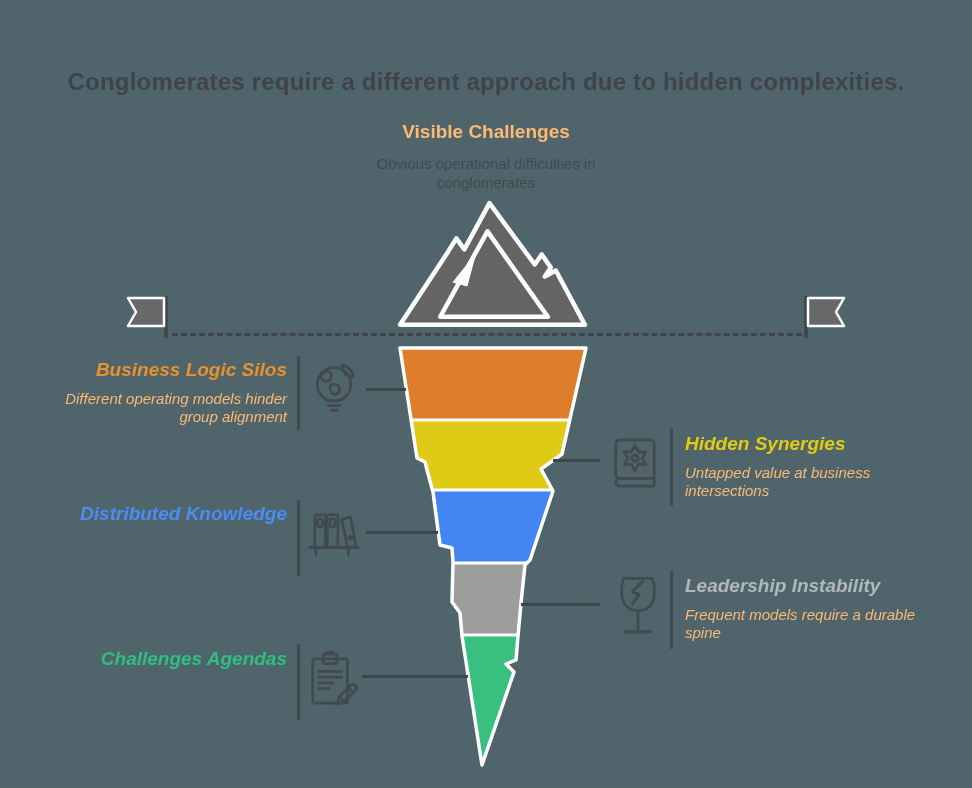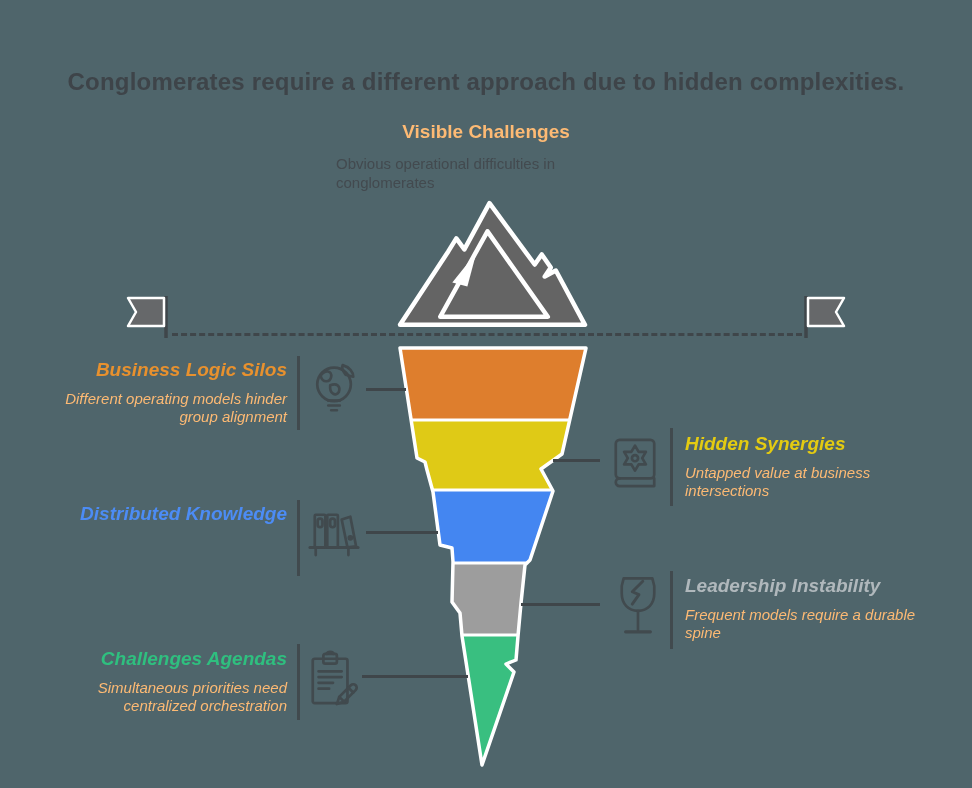--- a/index.html
+++ b/index.html
@@ -11,21 +11,21 @@
   .abs{position:absolute;}
   .page-title{
     top:68px;left:0;width:972px;text-align:center;
     font-size:24px;font-weight:700;color:#3E4449;letter-spacing:.2px;
   }
   .surface-title{
     top:121px;left:286px;width:400px;text-align:center;
     font-size:19px;font-weight:700;color:#fdba74;
   }
   .surface-subtitle{
-    top:155px;left:336px;width:300px;
+    top:155px;left:336px;width:300px;text-align:center;
     font-size:15px;line-height:1.25;color:#434A4F;
   }
   .dashline{
     top:333px;left:172px;width:630px;height:0;
     border-top:3px dashed #3F464A;
   }
   .connector{height:2.5px;background:#3F464A;}
   .divider{width:2.5px;background:#414A4E;}
   .entry{display:block;font-style:italic;}
   .entry .entry-title{font-size:19px;font-weight:700;line-height:1.15;}
@@ -152,21 +152,20 @@
 </div>
 <svg class="abs icon" style="top:574px;left:616px;" width="44" height="66" viewBox="0 0 46 68">
   <path d="M8 4 H38 L40 12 V20 C40 31 33 38 23 38 C13 38 6 31 6 20 V12 Z"></path>
   <polyline points="28,7 17,18 24,21 17,31" stroke-width="3"></polyline>
   <path d="M23 38 V58"></path>
   <path d="M10 60 H36" stroke-width="3.2"></path>
 </svg>
 
 <div class="abs entry left e5">
   <div class="entry-title" style="color: rgb(47, 191, 127);">Challenges Agendas</div>
-  <div class="entry-desc">Simultaneous priorities need centralized orchestration</div>
 </div>
 <svg class="abs icon" style="top:650px;left:306px;" width="54" height="58" viewBox="0 0 56 60">
   <rect x="7" y="9" width="36" height="46" rx="2"></rect>
   <rect x="18" y="4" width="14" height="10" rx="2"></rect>
   <path d="M21.5 4 C21.5 1 28.5 1 28.5 4"></path>
   <path d="M13 22 H37 M13 28 H37 M13 34 H28 M13 40 H24"></path>
   <path d="M32 56 L34.5 48.5 L46.5 36.5 A3.5 3.5 0 0 1 51.5 41.5 L39.5 53.5 Z"></path>
   <path d="M34.5 48.5 L39.5 53.5 M44 39 L49 44"></path>
 </svg>
 

